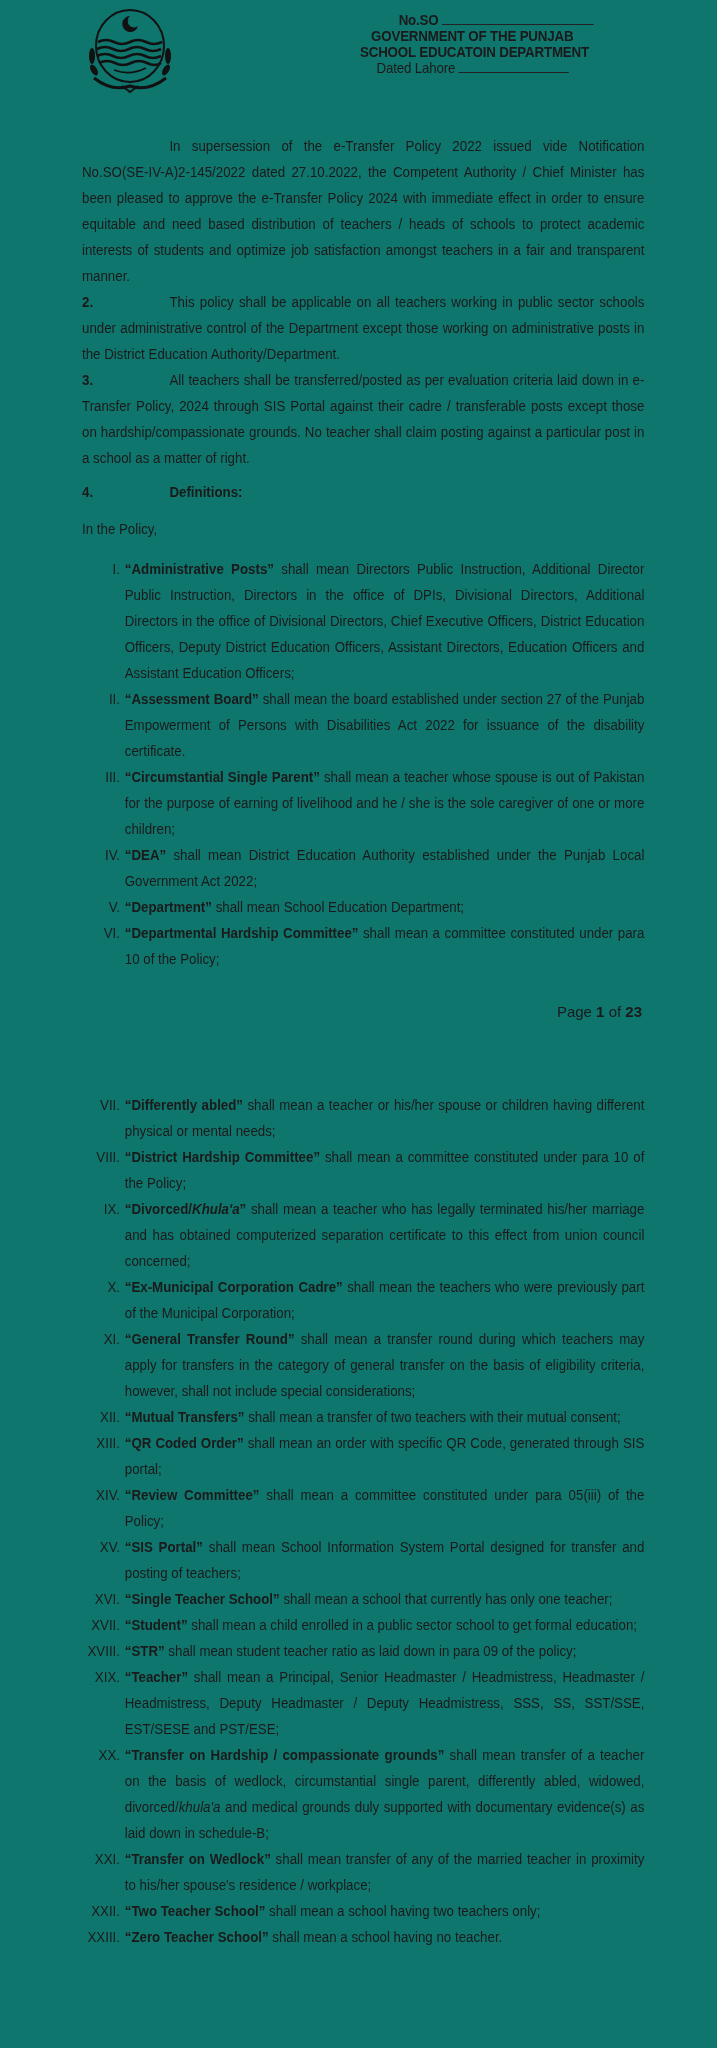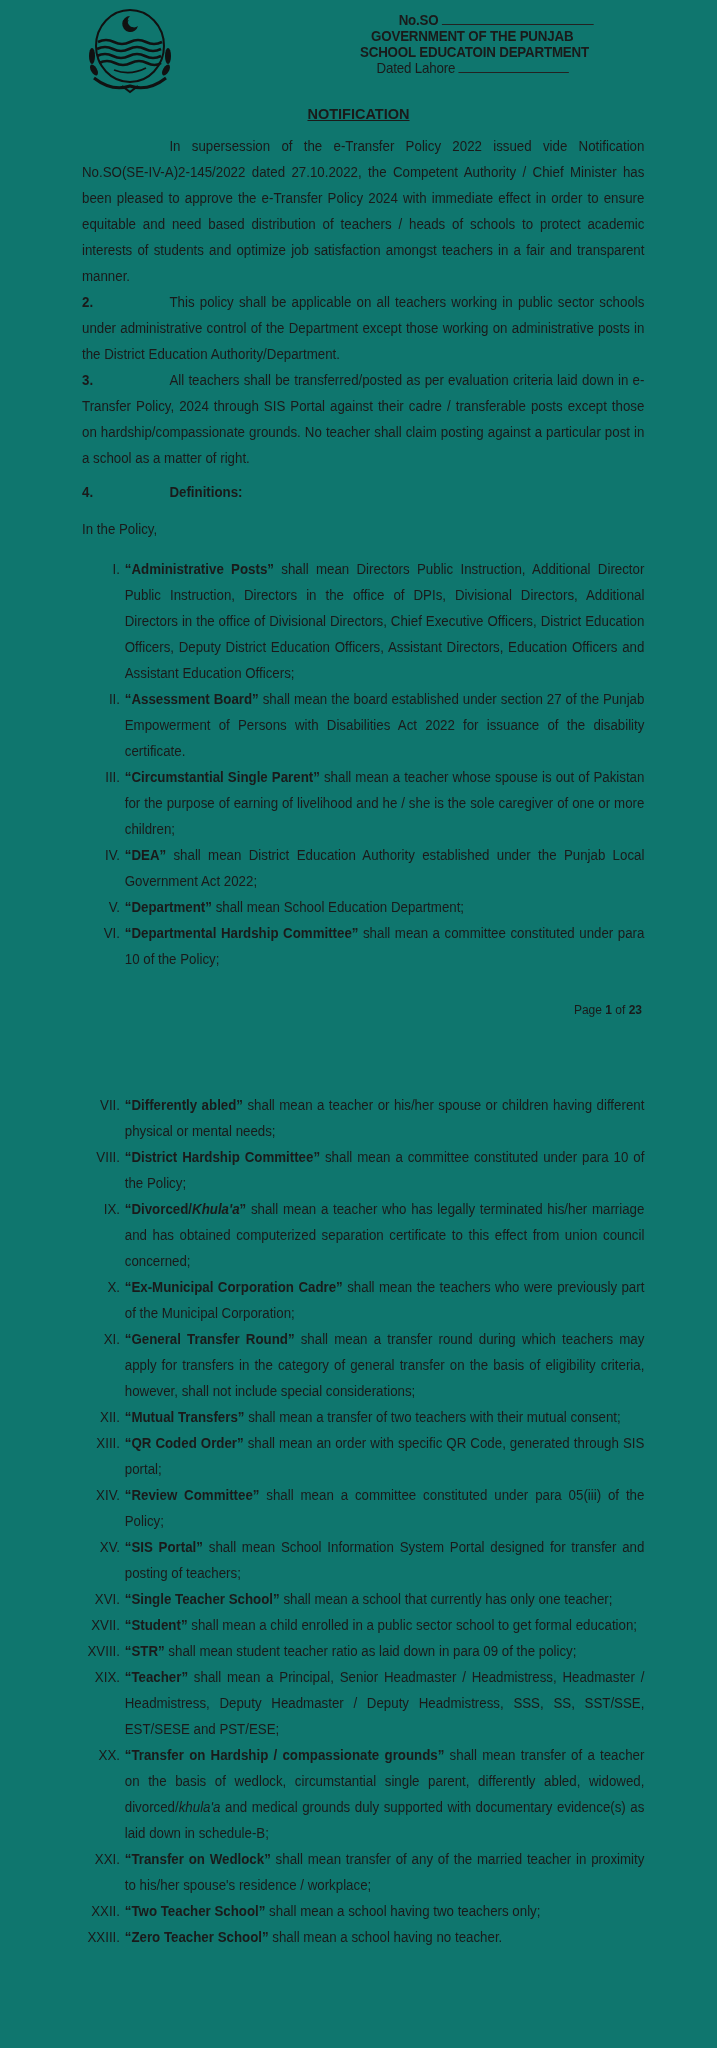--- a/index.html
+++ b/index.html
@@ -25,21 +25,21 @@
           text-align:justify; transform:scaleX(0.95); transform-origin:left top; width:592px; }
   .para .num { font-weight:bold; display:inline-block; width:92px; }
   .indent { display:inline-block; width:92px; }
   .defs { position:absolute; left:82px; width:592px; font-size:14px; line-height:26px;
           transform:scaleX(0.95); transform-origin:left top; }
   .def { display:flex; margin:0; }
   .def .rn { width:40px; text-align:right; padding-right:5px; flex:none; }
   .def .tx { flex:1; text-align:justify; padding-left:0; margin-left:0; }
   .def b { font-weight:bold; }
   .def i { font-style:italic; }
-  .pagefoot { position:absolute; right:75px; top:1003px; font-size:12px; }
+  .pagefoot { position:absolute; right:75px; top:1003px; font-size:15px; }
   .pagefoot b { font-weight:bold; }
 </style>
 </head>
 <body>
 
 <div class="page" id="page1">
 
   <svg class="logo" viewBox="0 0 92 88">
     <ellipse cx="46" cy="40" rx="34" ry="36" fill="none" stroke="#111" stroke-width="2"></ellipse>
     <path d="M46 10 a8 8 0 1 0 8 10 a6 6 0 1 1 -8 -10z" fill="#111"></path>
@@ -61,21 +61,20 @@
     <path d="M38 80 l8 6 l8 -6" fill="none" stroke="#111" stroke-width="2"></path>
   </svg>
 
   <div class="hdr">
     <div class="line no"><span>No.SO</span> <span class="blank" style="width:165px"></span></div>
     <div class="line gov">GOVERNMENT OF THE PUNJAB</div>
     <div class="line">SCHOOL EDUCATOIN DEPARTMENT</div>
     <div class="line dated"><span>Dated Lahore</span> <span class="blank" style="width:120px"></span></div>
   </div>
 
-  <div class="title"><span>NOTIFICATION</span></div>
 
   <div class="para" style="top:133px">
     <span class="indent"></span><span>In supersession of the e-Transfer Policy 2022 issued vide Notification No.SO(SE-IV-A)2-145/2022 dated 27.10.2022, the Competent Authority / Chief Minister has been pleased to approve the e-Transfer Policy 2024 with immediate effect in order to ensure equitable and need based distribution of teachers / heads of schools to protect academic interests of students and optimize job satisfaction amongst teachers in a fair and transparent manner.</span>
   </div>
 
   <div class="para" style="top:289px">
     <span class="num">2.</span><span>This policy shall be applicable on all teachers working in public sector schools under administrative control of the Department except those working on administrative posts in the District Education Authority/Department.</span>
   </div>
 
   <div class="para" style="top:367px">

